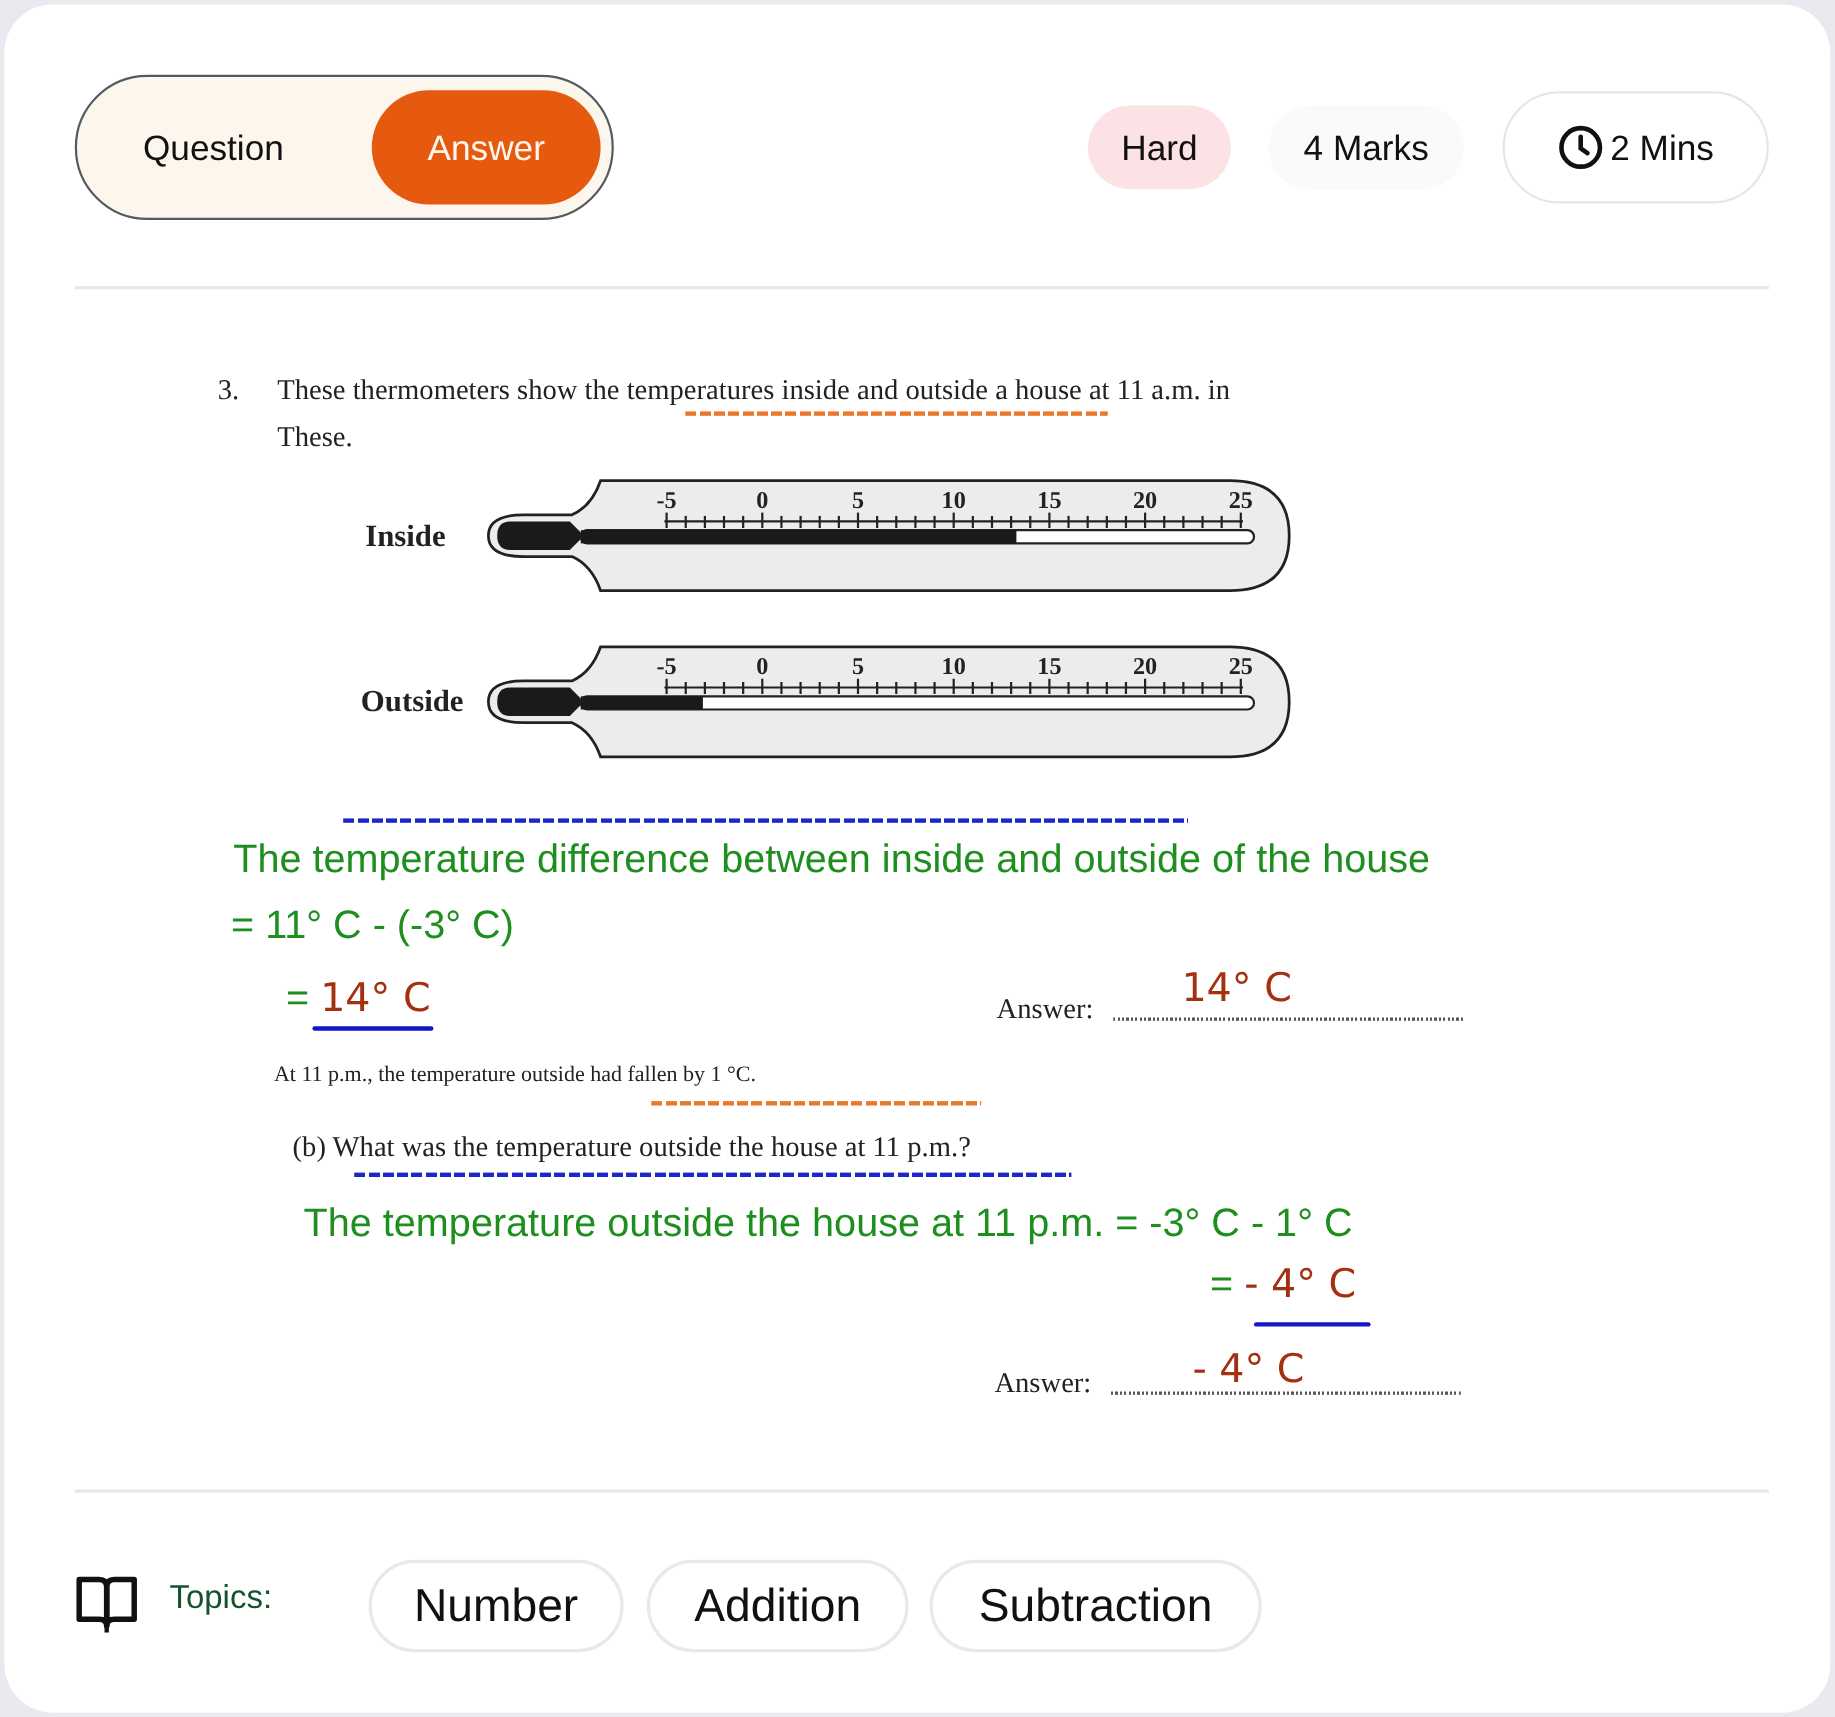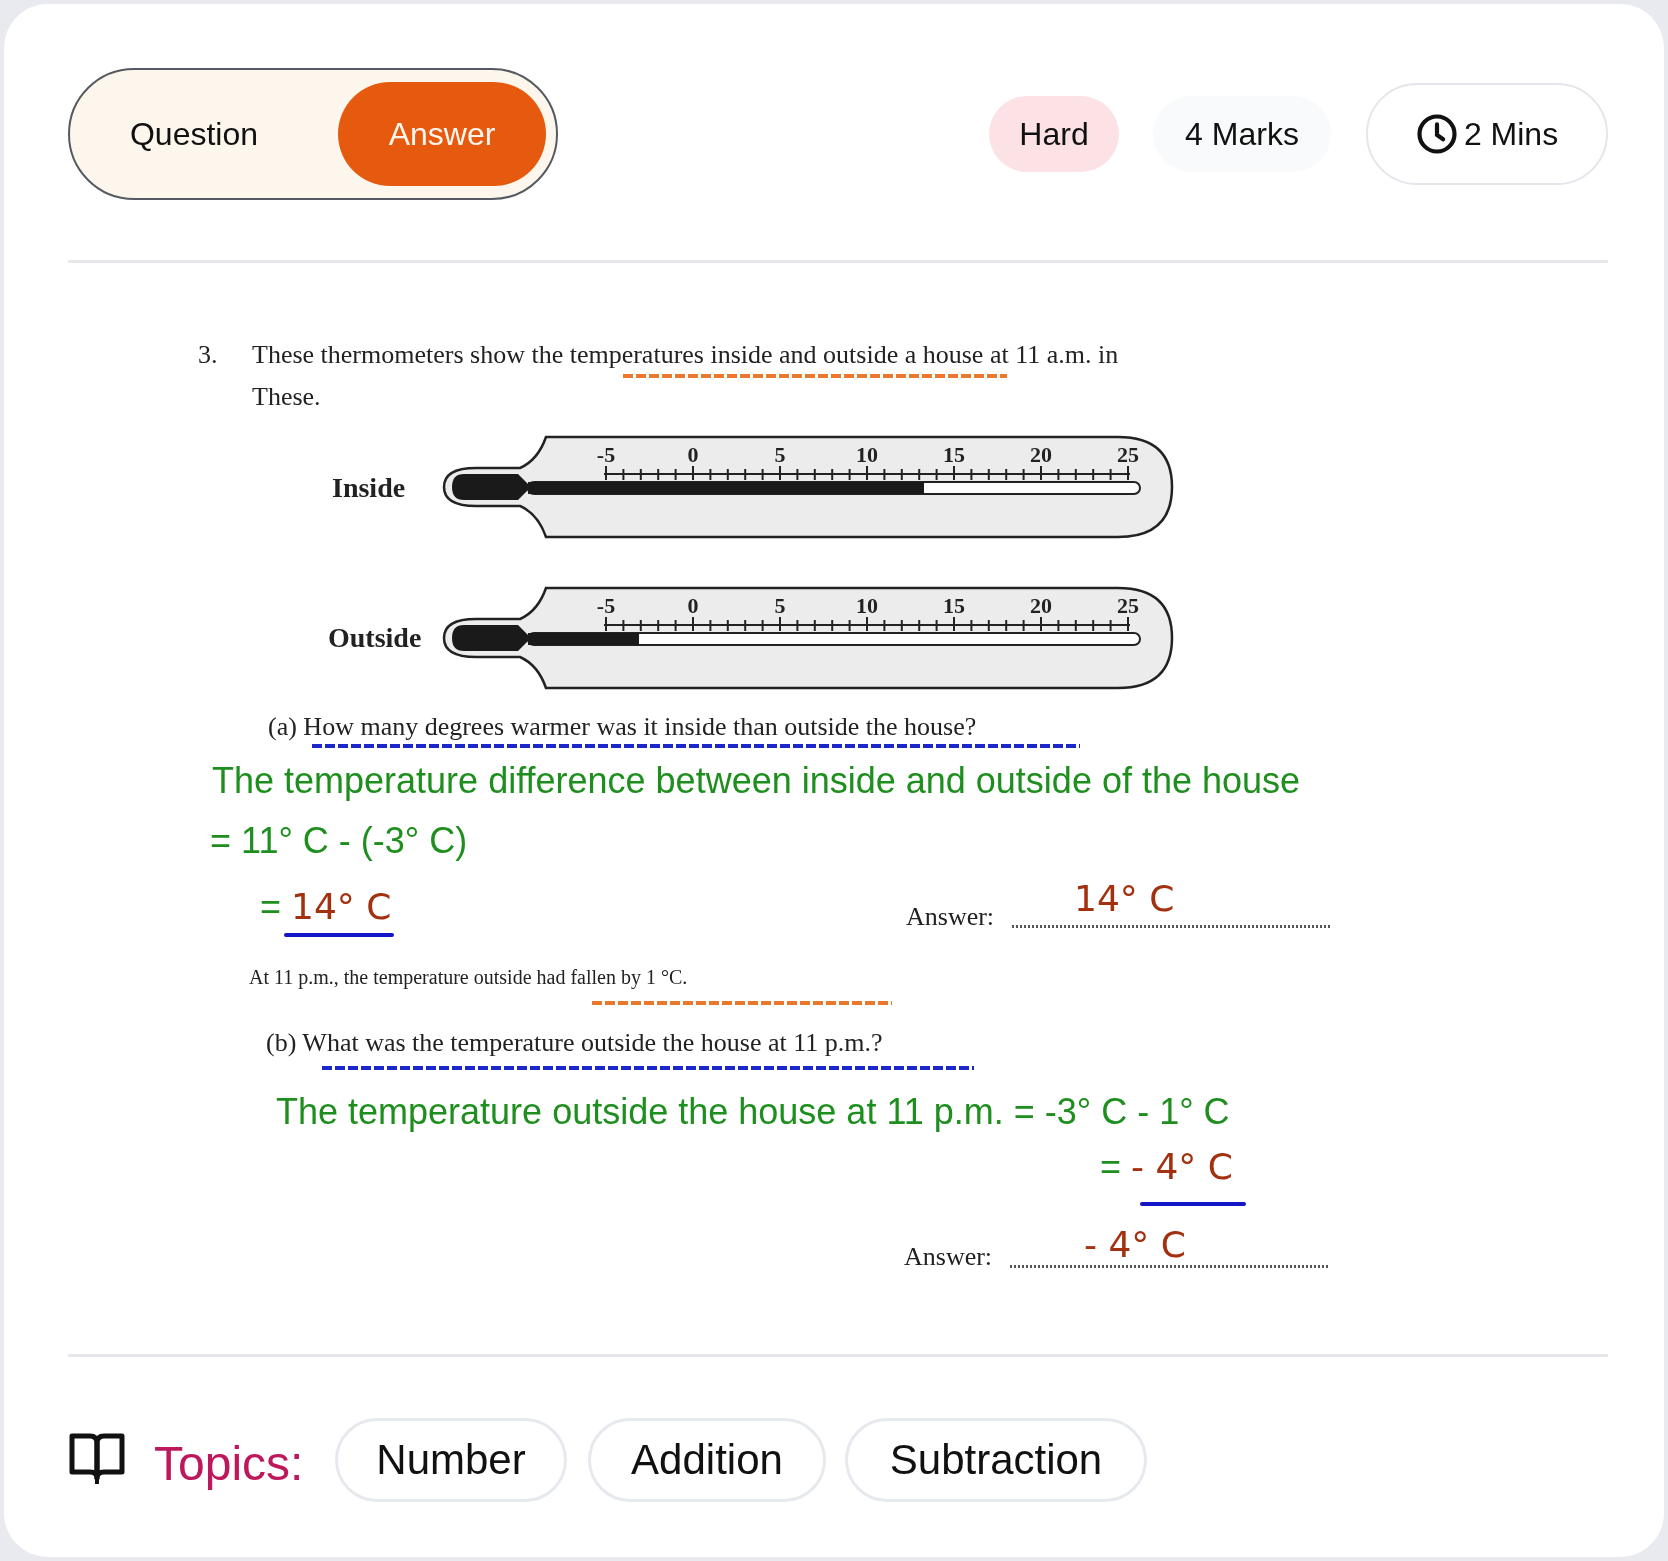--- a/index.html
+++ b/index.html
@@ -47,21 +47,21 @@
   .dash.orange { background: repeating-linear-gradient(90deg, #e9782c 0 10px, transparent 10px 13px); }
   .dash.blue { background: repeating-linear-gradient(90deg, #1b27c9 0 10px, transparent 10px 13px); }
   .label-bold { font-weight: bold; font-size: 28px; }
   .hand { font-family: Liberation Sans, sans-serif; color: #1e8f1e; font-size: 36px; }
   .hand-red { font-family: "DejaVu Sans", sans-serif; color: #a3300f; font-size: 36px; }
   .uline { position: absolute; height: 4px; background: #1515c8; border-radius: 2px; }
   .ans-label { font-size: 26px; color: #222; }
   .dots { position: absolute; height: 3px; background: repeating-linear-gradient(90deg, #555 0 2px, transparent 2px 4px); }
   
   .topics-icon { position: absolute; left: 64px; top: 1428px; width: 58px; height: 54px; }
-  .topics-label { position: absolute; left: 150px; top: 1432px; font-size: 48px; font-weight: 500; color: #be185d; }
+  .topics-label { position: absolute; left: 150px; top: 1432px; font-size: 30px; font-weight: 500; color: #14532d; }
   .chip {
     position: absolute; top: 1414px; height: 84px; border: 3px solid #e6e9ed; border-radius: 42px;
     display: flex; align-items: center; justify-content: center; font-size: 42px; color: #111; background: #fff;
   }
   .chip.c0 { left: 331px; width: 232px; }
   .chip.c1 { left: 584px; width: 238px; }
   .chip.c2 { left: 841px; width: 302px; }
   svg text { font-family: "Liberation Serif", "DejaVu Serif", serif; }
 </style>
 </head>
@@ -191,21 +191,20 @@
         <text x="168" y="28">-5</text>
         <text x="255" y="28">0</text>
         <text x="342" y="28">5</text>
         <text x="429" y="28">10</text>
         <text x="516" y="28">15</text>
         <text x="603" y="28">20</text>
         <text x="690" y="28">25</text>
       </g>
     </svg>
 
-    <div class="t" style="left:264px; top:708px; font-size:26px;">(a) How many degrees warmer was it inside than outside the house?</div>
     <div class="dash blue" style="left:308px; top:740px; width:768px;"></div>
 
     <div class="t hand" style="left:208px; top:756px;">The temperature difference between inside and outside of the house</div>
     <div class="t hand" style="left:206px; top:816px;">= 11° C - (-3° C)</div>
     <div class="t" style="left:256px; top:882px;">
       <span class="hand">= </span><span class="hand-red">14° C</span>
     </div>
     <div class="uline" style="left:280px; top:929px; width:110px;"></div>
 
     <div class="t ans-label" style="left:902px; top:898px;">Answer:</div>

